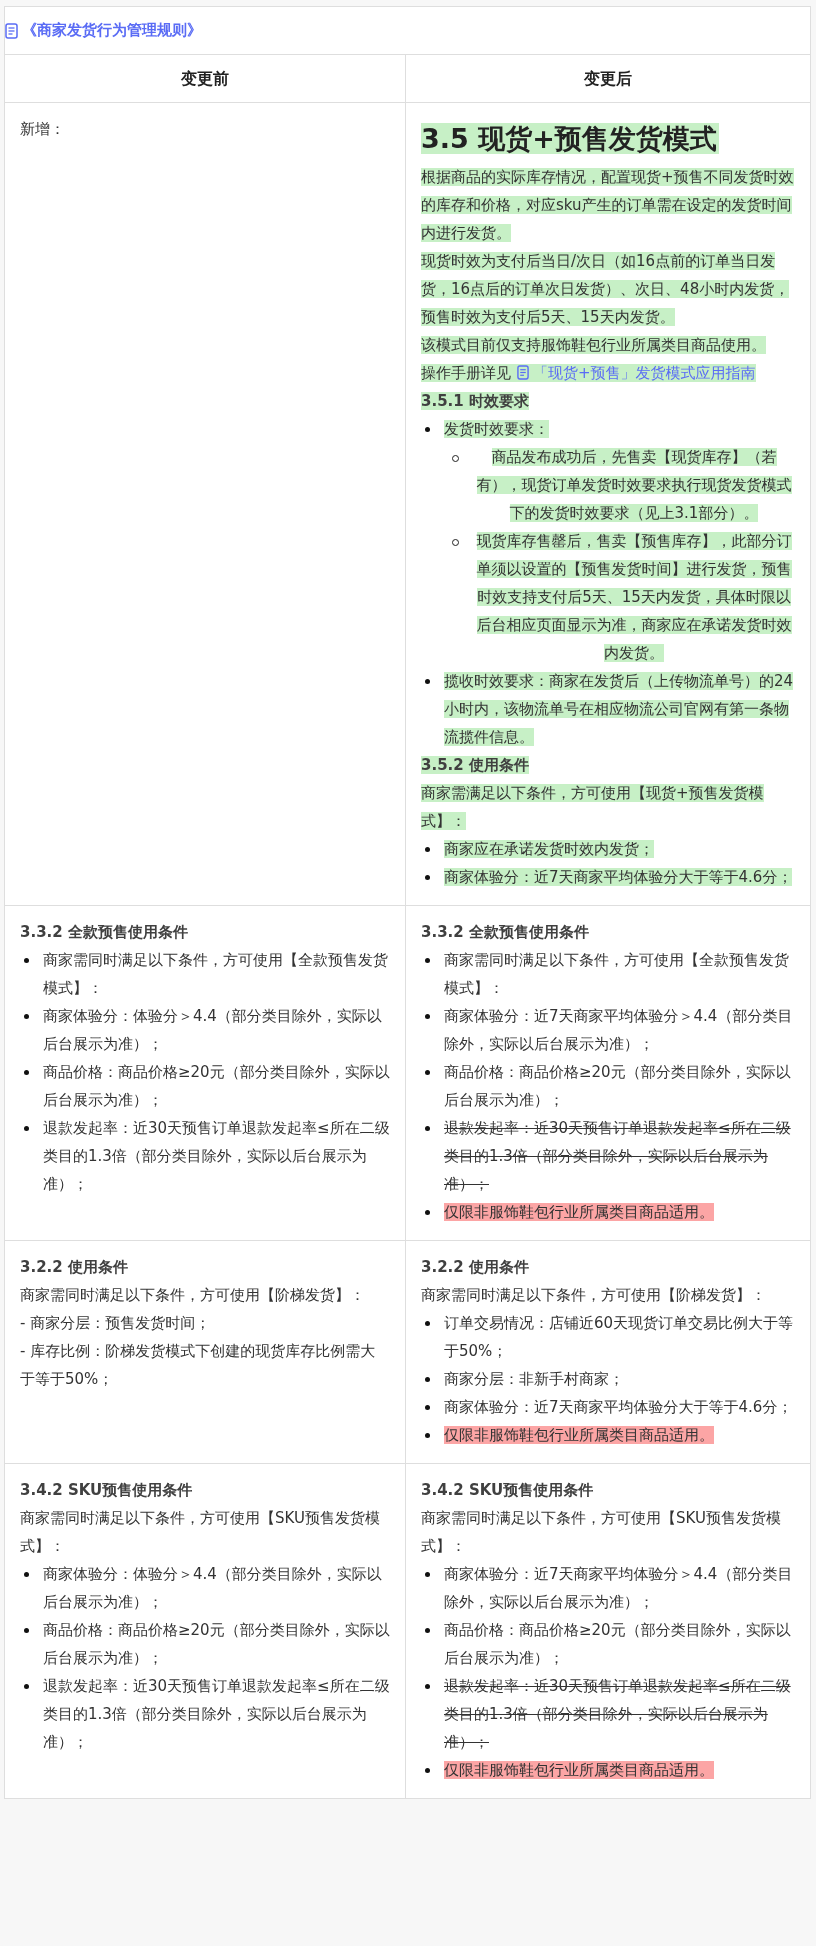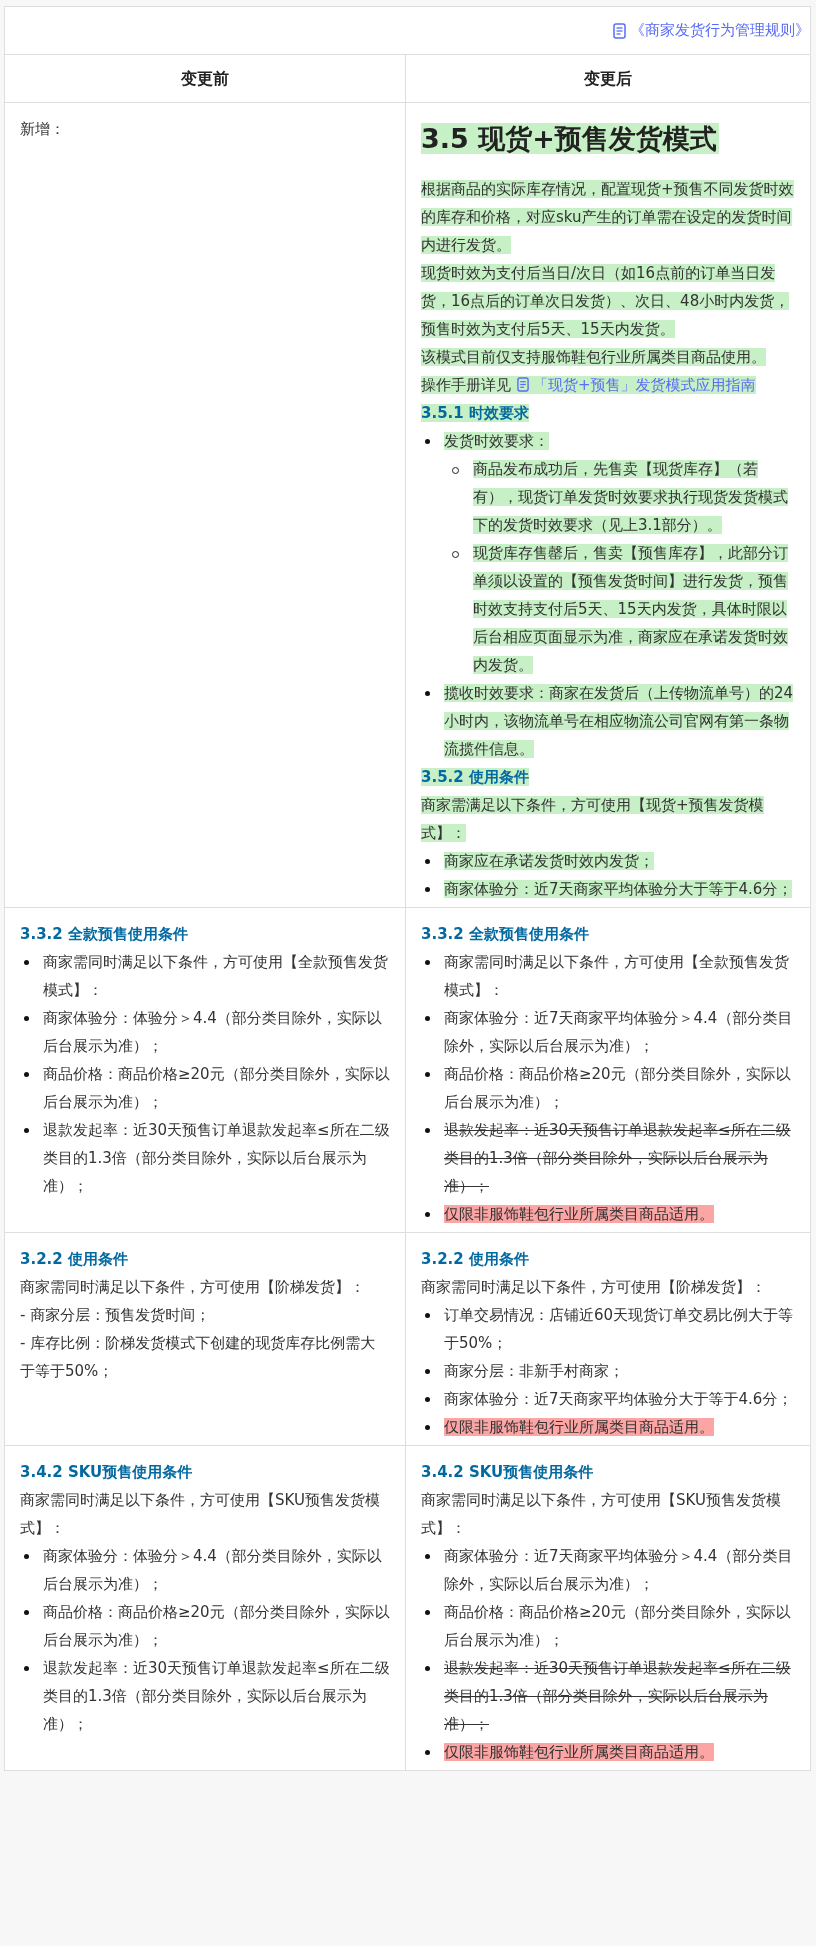--- a/index.html
+++ b/index.html
@@ -1,36 +1,36 @@
 <!DOCTYPE html>
 <html><head>
 <meta charset="utf-8">
 <style>
   * { box-sizing: border-box; margin: 0; padding: 0; }
   html, body { width: 816px; height: 1946px; background: #f7f7f7; overflow: hidden; }
   body { font-family: "DejaVu Sans", "Liberation Sans", sans-serif; color: #333; font-size: 15px; }
   .wrap { position: absolute; left: 4px; top: 6px; width: 807px; background: #fff; border: 1px solid #dedede; }
-  .title-row { height: 48px; border-bottom: 1px solid #dedede; display: flex; align-items: center; justify-content: flex-end; }
+  .title-row { height: 48px; border-bottom: 1px solid #dedede; display: flex; align-items: center; justify-content: flex-start; font-weight: bold; }
   .doc-link { color: #5a6cf5; font-size: 15px; display: inline-flex; align-items: center; text-decoration: none; cursor: pointer; }
   .doc-icon { display: inline-block; width: 13px; height: 16px; margin-right: 4px; }
   .grid { display: grid; grid-template-columns: 401px 1fr; }
-  .cell { padding: 12px 15px 4px 15px; border-bottom: 1px solid #dedede; line-height: 28px; }
+  .cell { padding: 12px 15px 14px 15px; border-bottom: 1px solid #dedede; line-height: 28px; }
   .cell.left { border-right: 1px solid #dedede; }
   .cell.last { border-bottom: none; }
   .head { height: 48px; display: flex; align-items: center; justify-content: center; font-weight: bold; font-size: 16px; color: #222; padding: 0; text-align: right; }
   .hl { background: #c7f0c6; }
   .red { background: #fca5a5; }
   .strike { text-decoration: line-through; }
-  h2.big { font-size: 27px; font-weight: bold; line-height: 44px; color: #222; margin-top: 2px; margin-bottom: 14px; }
+  h2.big { font-size: 27px; font-weight: bold; line-height: 44px; color: #222; margin-top: 2px; margin-bottom: 2px; }
   h2.big span { padding-right: 2px; }
-  .sub { font-weight: bold; color: #0369a1; font-size: 15px; }
+  .sub { font-weight: bold; color: #404040; font-size: 15px; }
   ul { list-style: none; }
   ul li { position: relative; padding-left: 23px; }
   ul li::before { content: ""; position: absolute; left: 4px; top: 12px; width: 5px; height: 5px; border-radius: 50%; background: #111; }
-  ul.sub-list li { padding-left: 52px; }
+  ul.sub-list li { padding-left: 52px; text-align: center; }
   ul.sub-list li::before { left: 31px; top: 12px; width: 5px; height: 5px; background: #fff; border: 1px solid #222; }
   .inline-link { color: #5a6cf5; cursor: pointer; }
   .inline-link .doc-icon { width: 12px; height: 15px; vertical-align: -2px; margin: 0 4px 0 6px; }
 </style>
 </head>
 <body>
 
 <div class="wrap">
   <div class="title-row">
     <span class="doc-link">

